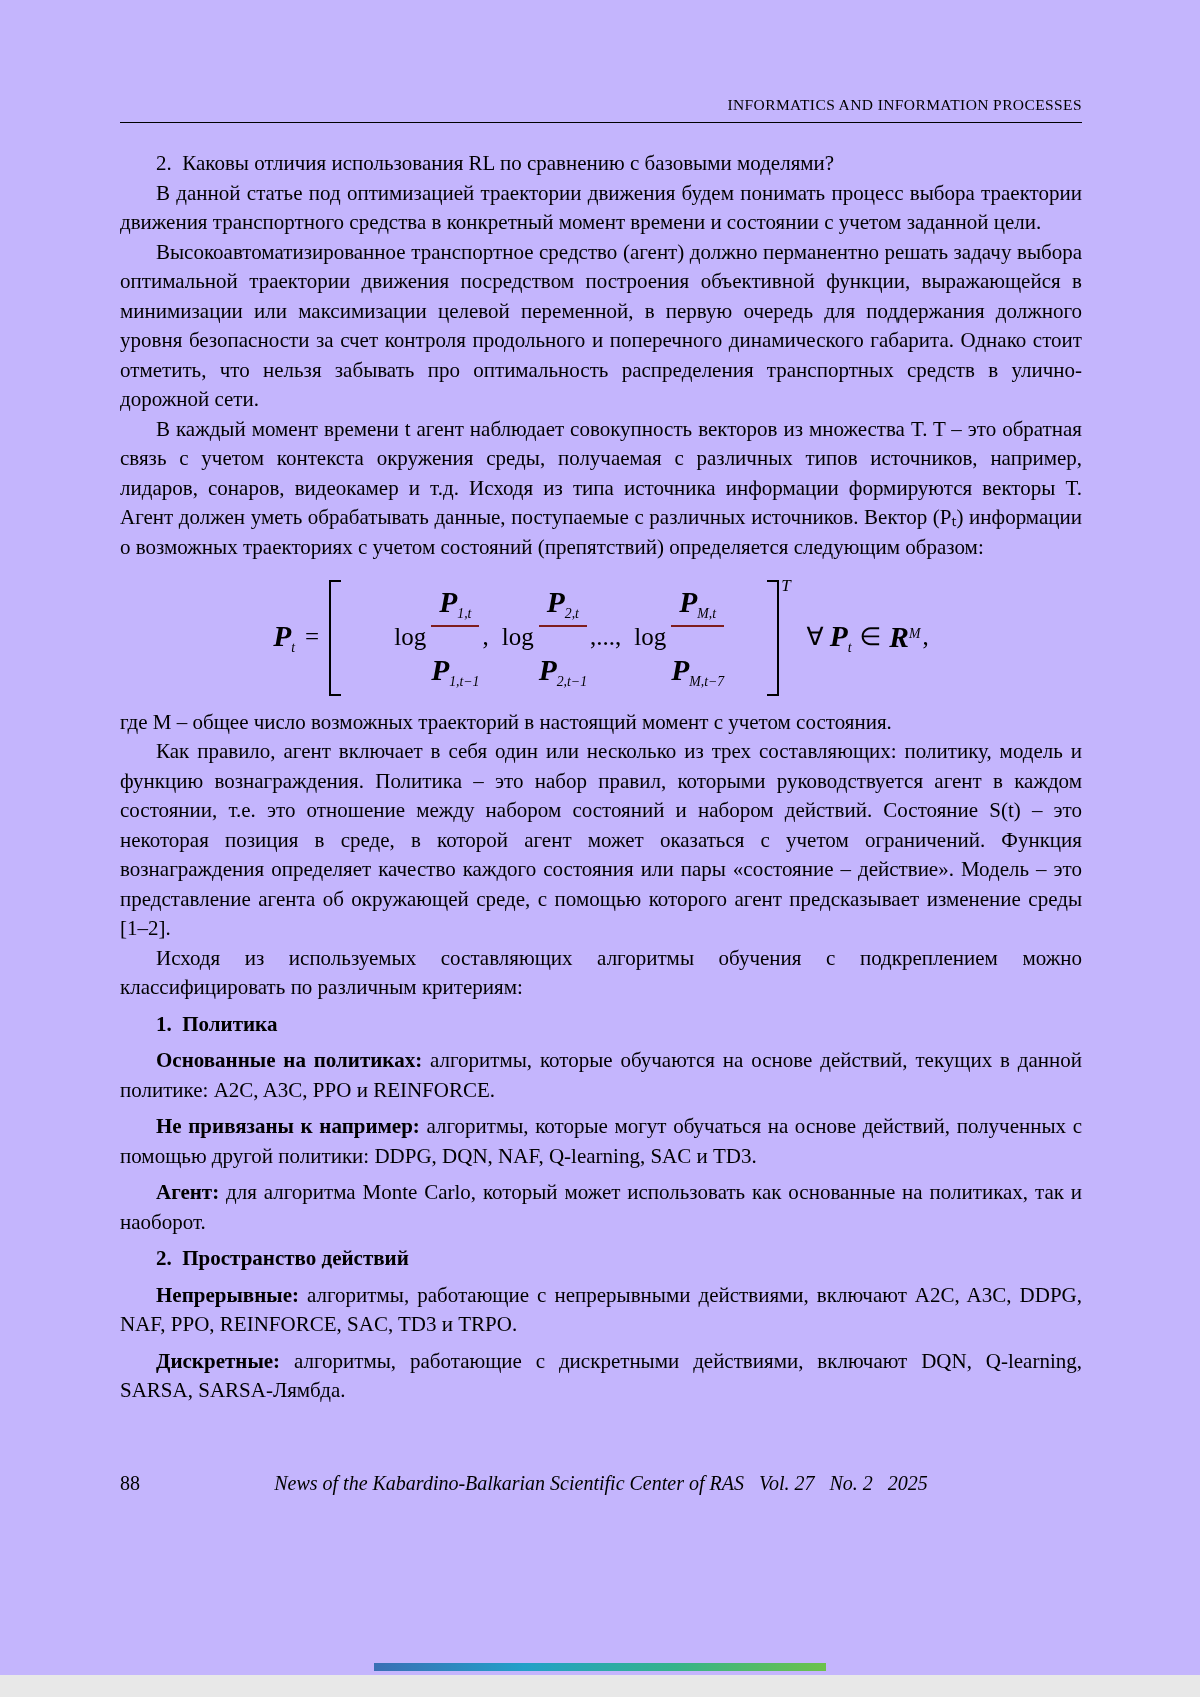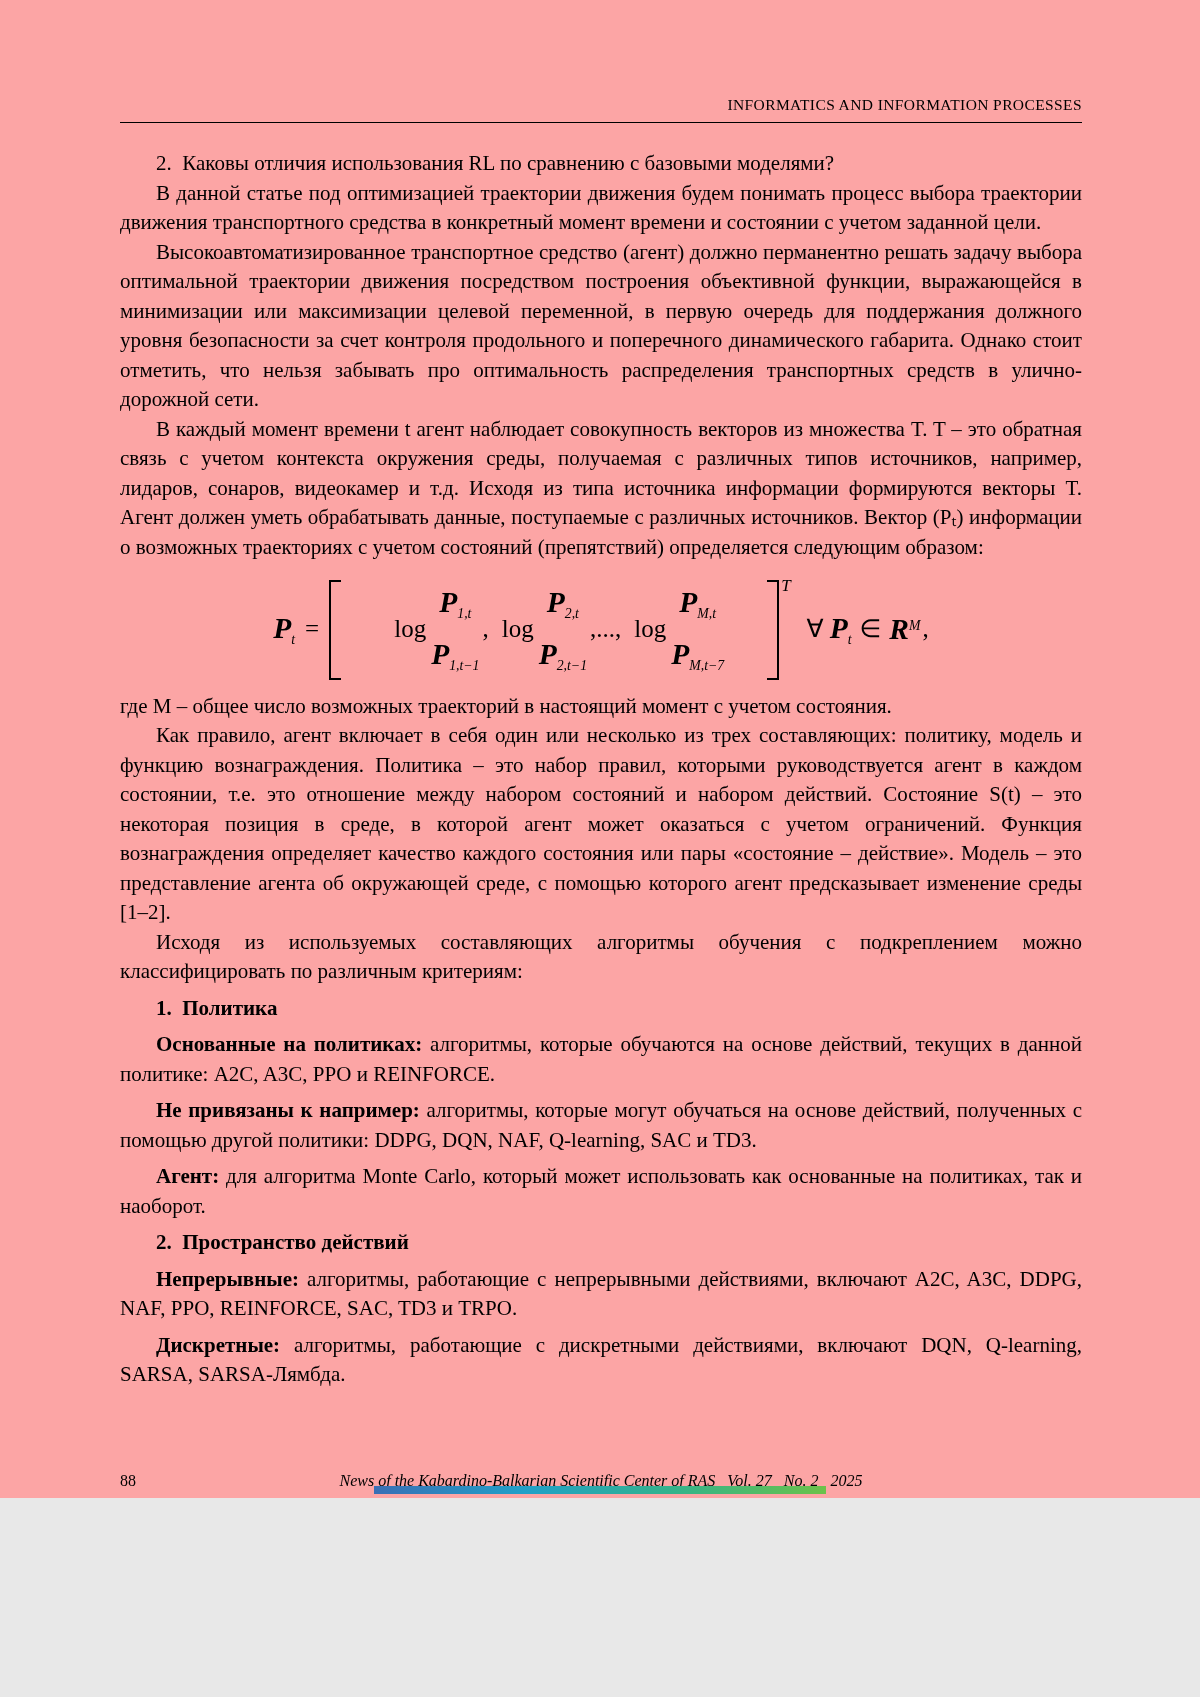--- a/index.html
+++ b/index.html
@@ -1,20 +1,20 @@
 <!DOCTYPE html>
 <html lang="ru"><head>
 <meta charset="utf-8">
 <style>
   html, body { margin: 0; padding: 0; background: #e8e8e8; }
   .page {
     position: relative;
     width: 1200px;
-    height: 1498px;
-    background: #fca5a5;
+    height: 1675px;
+    background: #c4b5fd;
     margin: 0 auto;
     font-family: "Liberation Serif", serif;
     color: #000;
     overflow: hidden;
   }
   .content {
     position: absolute;
     left: 120px;
     width: 962px;
     top: 96px;
@@ -46,40 +46,40 @@
     margin: 18px 0 12px 0;
     font-size: 25px;
     line-height: 1.15;
   }
   .var-p { font-weight: bold; font-style: italic; font-size: 1.18em; }
   .f-sub { font-size: 0.55em; font-style: italic; }
   .f-sup { font-size: 0.55em; font-style: italic; }
   .f-op { margin: 0 10px; }
   .f-log { font-style: normal; margin: 0 5px 0 10px; }
   .frac { display: inline-flex; flex-direction: column; align-items: center; }
-  .frac .num { border-bottom: 2px solid #fca5a5; padding: 0 8px 3px 8px; font-family: Liberation Serif, serif; }
-  .frac .den { padding-top: 11px; }
+  .frac .num { border-bottom: 2px solid #7f1d1d; padding: 0 8px 3px 8px; font-family: Liberation Serif, serif; }
+  .frac .den { padding-top: 11px; margin-top: 16px; }
   .f-sep { margin: 0 3px; }
   .bracket-group { display: flex; align-items: stretch; gap: 37px; }
   .bracket { width: 10px; }
   .bracket.left  { border-left: 2.5px solid #000; border-top: 2.5px solid #000; border-bottom: 2.5px solid #000; }
   .bracket.right { border-right: 2.5px solid #000; border-top: 2.5px solid #000; border-bottom: 2.5px solid #000; }
   .expr { display: flex; align-items: center; padding: 6px 6px; }
   .f-transpose { font-style: italic; font-size: 0.68em; align-self: flex-start; margin: -4px 0 0 2px; }
   .f-forall { font-style: normal; margin: 0 6px 0 16px; }
   .f-in { font-style: normal; margin: 0 8px; }
   .f-comma { margin-left: 2px; }
 
   
   .footer {
     position: absolute;
     left: 120px;
     width: 962px;
     top: 1472px;
-    font-size: 16px;
+    font-size: 20px;
   }
   .page-num { position: absolute; left: 0; top: 0; }
   .journal { display: block; text-align: center; font-style: italic; }
 
   .color-bar {
     position: absolute;
     left: 50%;
     transform: translateX(-50%);
     bottom: 4px;
     width: 452px;

